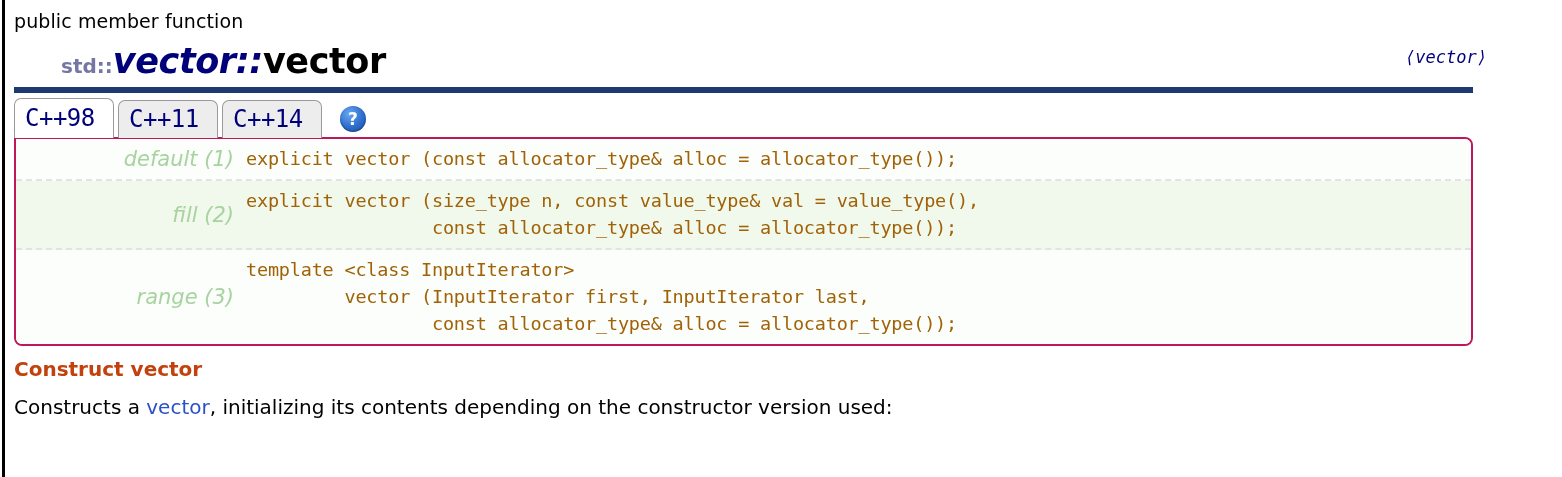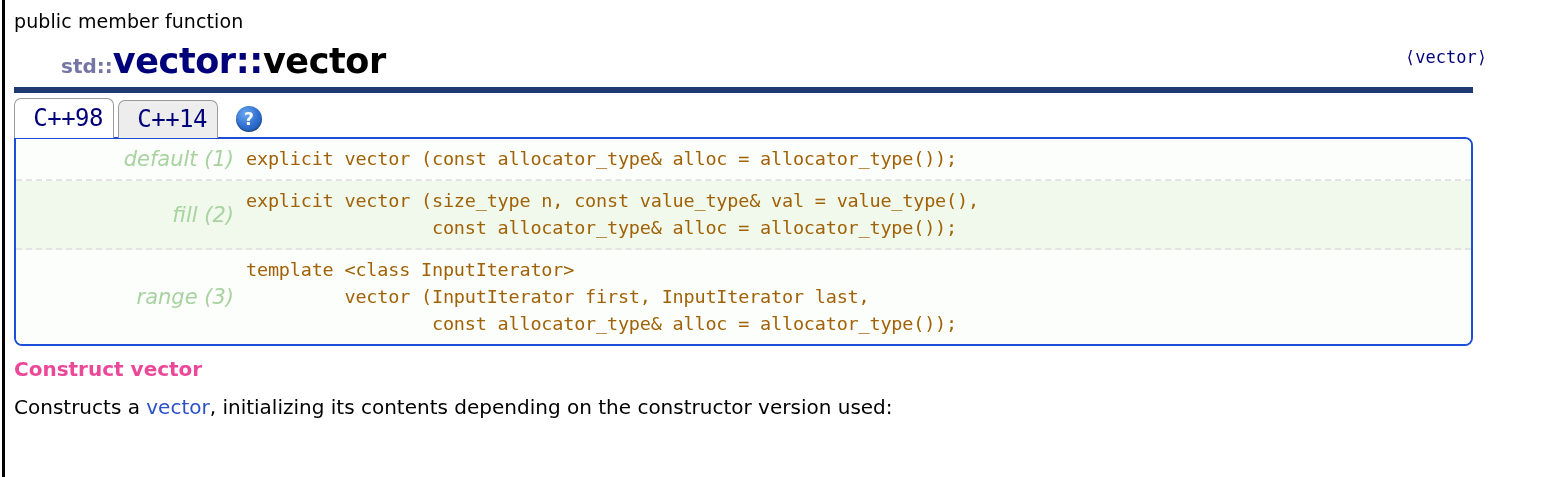--- a/index.html
+++ b/index.html
@@ -56,32 +56,34 @@
   }
   .title .ns {
     font-size: 20px;
     color: #7575a6;
     font-weight: bold;
     letter-spacing: 0px;
     margin-left: 47px;
   }
   .title .cls {
     color: #00007a;
+    font-style: italic;
   }
   .title .fn {
     color: #000000;
   }
   .header-tag {
     position: absolute;
     right: 75px;
     top: 6px;
     font-family: "DejaVu Sans Mono", "Liberation Mono", monospace;
     font-size: 17px;
     color: #00007a;
     white-space: nowrap;
+    font-style: italic;
   }
 
   
   .blue-rule {
     height: 6px;
     background: #1f3a73;
     width: 1459px;
     margin-top: 2px;
   }
 
@@ -101,21 +103,21 @@
     min-width: 100px;
     padding: 0 10px;
     border: 1px solid #9a9a9a;
     border-bottom: none;
     border-radius: 7px 7px 0 0;
     background: #ededed;
     color: #00007a;
     font-family: "DejaVu Sans Mono", "Liberation Mono", monospace;
     font-size: 24px;
     line-height: 36px;
-    text-align: right;
+    text-align: left;
     letter-spacing: -0.5px;
   }
   .tab.active {
     background: #ffffff;
     height: 40px;
     line-height: 38px;
   }
   .help-icon {
     margin-left: 14px;
     margin-bottom: 6px;
@@ -130,21 +132,21 @@
     font-size: 17px;
     line-height: 26px;
     text-align: center;
     cursor: pointer;
   }
 
   
   .sig-panel {
     box-sizing: border-box;
     width: 1459px;
-    border: 2px solid #1d4ed8;
+    border: 2px solid #be185d;
     border-radius: 0 8px 8px 8px;
     background: #f7fcf4;
     margin-top: -1px;
     overflow: hidden;
   }
   .sig-row {
     display: flex;
     align-items: center;
     border-bottom: 2px dashed #e3e3e3;
     background: #fbfefa;
@@ -172,21 +174,21 @@
     color: #a16207;
     white-space: pre;
     padding: 6px 0 7px 0;
     letter-spacing: -0.2px;
   }
 
   
   .desc-head {
     font-size: 20px;
     font-weight: bold;
-    color: #ec4899;
+    color: #c2410c;
     margin-top: 11px;
   }
   .desc-body {
     font-size: 20px;
     color: #000000;
     margin-top: 14px;
     line-height: 24px;
   }
   .desc-body .lnk {
     color: #2c50c8;
@@ -205,20 +207,21 @@
 
   <div class="title-row">
     <div class="title"><span class="ns">std::</span><span class="cls">vector::</span><span class="fn">vector</span></div>
     <div class="header-tag">⟨vector⟩</div>
   </div>
 
   <div class="blue-rule"></div>
 
   <div class="tabs">
     <div class="tab active">C++98</div>
+    <div class="tab">C++11</div>
     <div class="tab">C++14</div>
     <div class="help-icon">?</div>
   </div>
 
   <div class="sig-panel">
 
     <div class="sig-row">
       <div class="sig-label">default (1)</div>
       <div class="sig-code">explicit vector (const allocator_type&amp; alloc = allocator_type());</div>
     </div>

